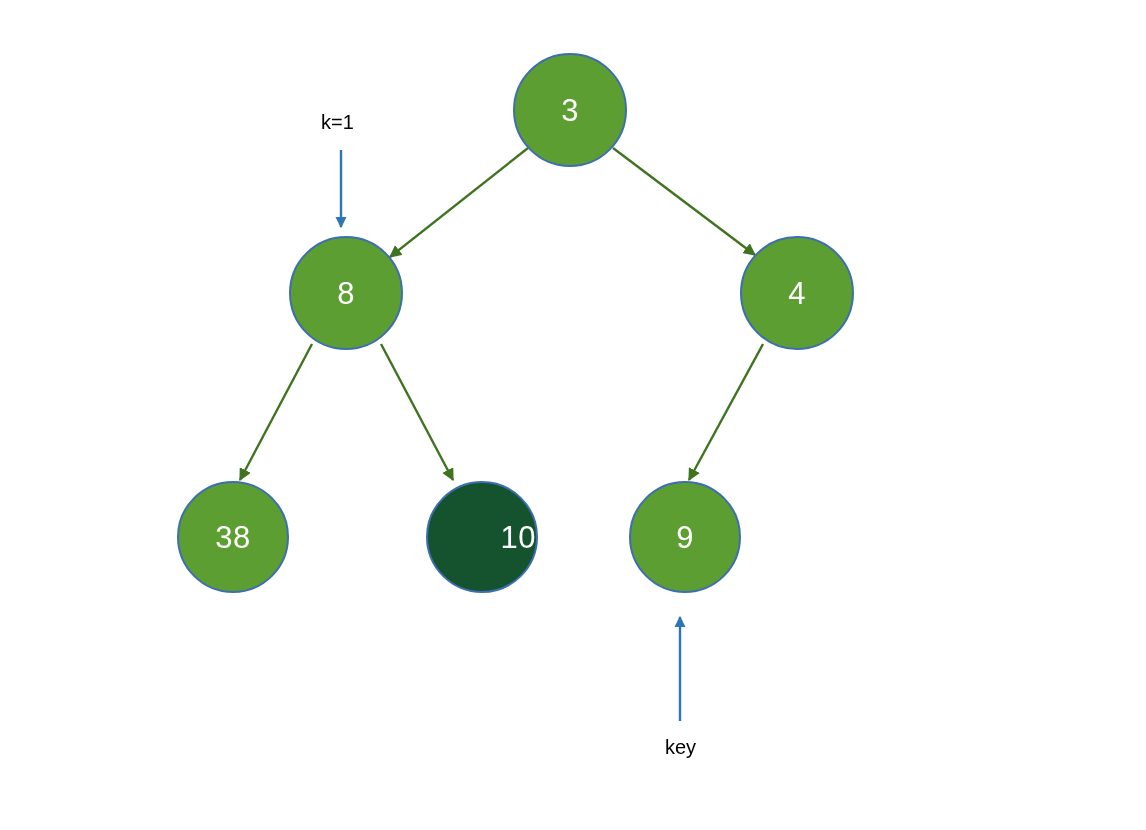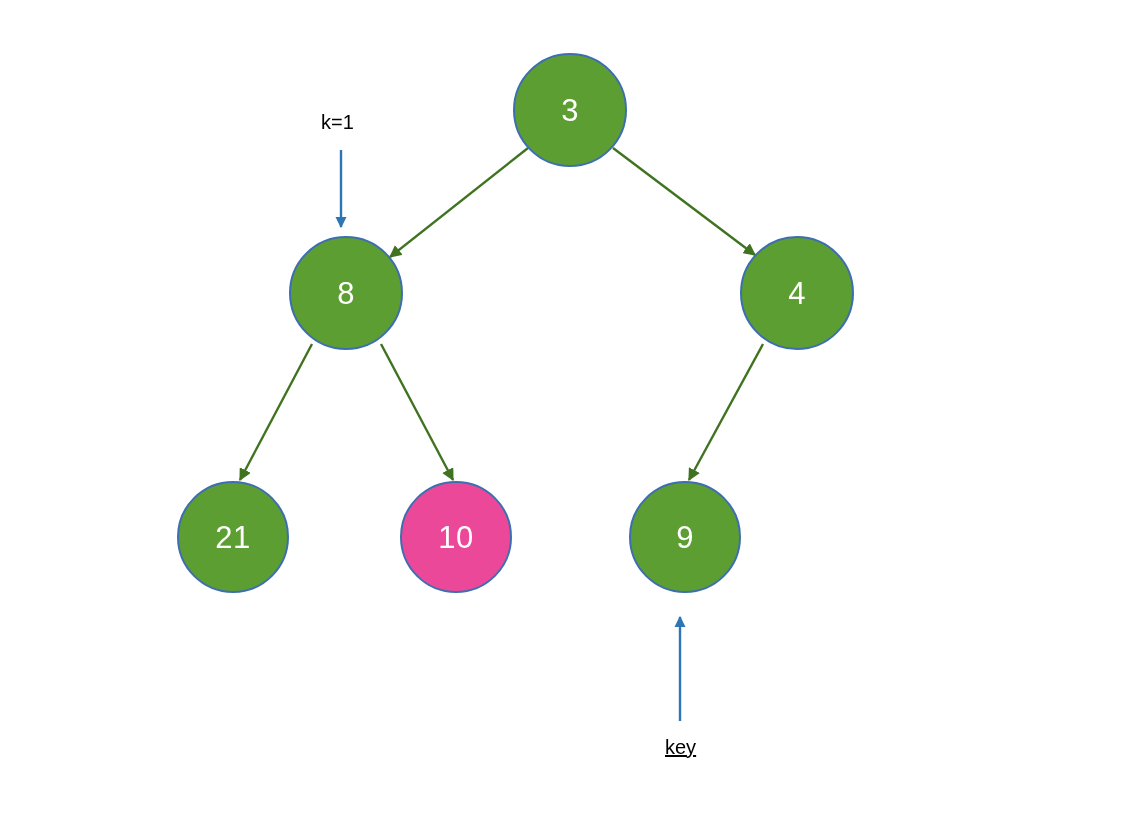--- a/index.html
+++ b/index.html
@@ -85,27 +85,27 @@
       <div class="node" style="left: 513px; top: 53px; width: 114px; height: 114px; background: rgb(92, 158, 49); border-color: rgb(61, 111, 176);">
         <span class="node-label" style="color: rgb(255, 255, 255);">3</span>
       </div>
       <div class="node" style="left: 289px; top: 236px; width: 114px; height: 114px; background: rgb(92, 158, 49); border-color: rgb(61, 111, 176);">
         <span class="node-label" style="color: rgb(255, 255, 255);">8</span>
       </div>
       <div class="node" style="left: 740px; top: 236px; width: 114px; height: 114px; background: rgb(92, 158, 49); border-color: rgb(61, 111, 176);">
         <span class="node-label" style="color: rgb(255, 255, 255);">4</span>
       </div>
       <div class="node" style="left: 177px; top: 481px; width: 112px; height: 112px; background: rgb(92, 158, 49); border-color: rgb(61, 111, 176);">
-        <span class="node-label" style="color: rgb(255, 255, 255);">21</span>
+        <span class="node-label" style="color: rgb(255, 255, 255);">38</span>
       </div>
-      <div class="node" style="left: 400px; top: 481px; width: 112px; height: 112px; background: #ec4899; border-color: rgb(61, 111, 176);">
+      <div class="node" style="left: 426px; top: 481px; width: 112px; height: 112px; background: #14532d; border-color: rgb(61, 111, 176); justify-content: flex-end;">
         <span class="node-label" style="color: rgb(255, 255, 255);">10</span>
       </div>
       <div class="node" style="left: 629px; top: 481px; width: 112px; height: 112px; background: rgb(92, 158, 49); border-color: rgb(61, 111, 176);">
         <span class="node-label" style="color: rgb(255, 255, 255);">9</span>
       </div>
     </div>
   <div id="annotation-label-layer">
       <div class="ann-label" style="left: 321px; top: 112px; color: rgb(0, 0, 0);">k=1</div>
-      <div class="ann-label" style="left: 665px; top: 737px; color: rgb(0, 0, 0); text-decoration: underline;">key</div>
+      <div class="ann-label" style="left: 665px; top: 737px; color: rgb(0, 0, 0);">key</div>
     </div>
 
 </div>
 
 </body></html>

